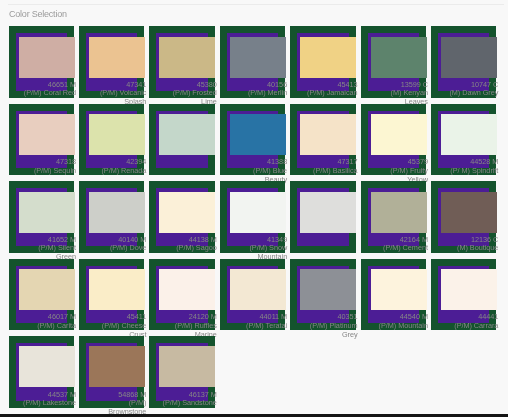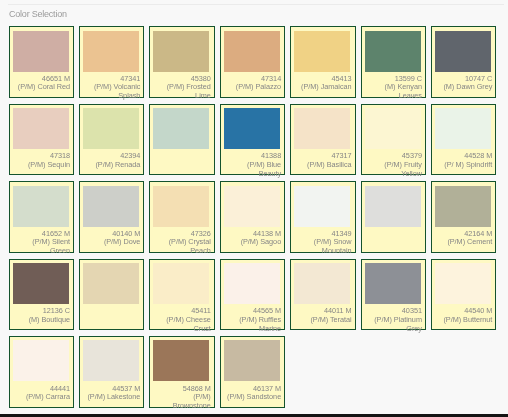--- a/index.html
+++ b/index.html
@@ -28,22 +28,22 @@
   .grid {
     position:absolute; left:8.6px; top:26.2px;
     width:487.8px;
     display:grid;
     grid-template-columns: repeat(7, 65.5px);
     grid-column-gap: 4.9px;
     grid-row-gap: 5.9px;
   }
   .card {
     height: 71.6px;
-    background: #fef9c3;
-    border: 1px solid #14532d;
+    background: #4c1d95;
+    border: 7px solid #14532d;
     box-sizing: border-box;
     padding: 3.35px 3.0px 0 3.0px;
     position: relative;
   }
   .swatch { width:56.1px; height:41px; display:block; }
   .label {
     margin-top: 3.2px; width:57.4px; margin-right:-1.3px;
     font-size: 7.3px;
     line-height: 8.7px;
     letter-spacing: -0.04px;
@@ -68,22 +68,22 @@
       </div>
       <div class="card">
         <span class="swatch" style="background:#EBC391"></span>
         <div class="label"><span>47341</span><br><span>(P/M) Volcanic Splash</span></div>
       </div>
       <div class="card">
         <span class="swatch" style="background:#CBB887"></span>
         <div class="label"><span>45380</span><br><span>(P/M) Frosted Lime</span></div>
       </div>
       <div class="card">
-        <span class="swatch" style="background:#DCAC80"></span>
-        <div class="label"><span>47314</span><br><span>(P/M) Palazzo</span></div>
+        <span class="swatch" style="background:#77808A"></span>
+        <div class="label"><span>40156</span><br><span>(P/M) Merlin</span></div>
       </div>
       <div class="card">
         <span class="swatch" style="background:#F0D285"></span>
         <div class="label"><span>45413</span><br><span>(P/M) Jamaican</span></div>
       </div>
       <div class="card">
         <span class="swatch" style="background:#5D836C"></span>
         <div class="label"><span>13599 C</span><br><span>(M) Kenyan Leaves</span></div>
       </div>
       <div class="card">
@@ -119,64 +119,61 @@
       </div>
       <div class="card">
         <span class="swatch" style="background:#D4DDCC"></span>
         <div class="label"><span>41652 M</span><br><span>(P/M) Silent Green</span></div>
       </div>
       <div class="card">
         <span class="swatch" style="background:#CDCFC9"></span>
         <div class="label"><span>40140 M</span><br><span>(P/M) Dove</span></div>
       </div>
       <div class="card">
-        <span class="swatch" style="background:#F4DFB3"></span>
-        <div class="label"><span>47326</span><br><span>(P/M) Crystal Peach</span></div>
-      </div>
-      <div class="card">
         <span class="swatch" style="background:#FBF0D8"></span>
         <div class="label"><span>44138 M</span><br><span>(P/M) Sagoo</span></div>
       </div>
       <div class="card">
         <span class="swatch" style="background:#F2F4F1"></span>
         <div class="label"><span>41349</span><br><span>(P/M) Snow Mountain</span></div>
       </div>
       <div class="card">
         <span class="swatch" style="background:#DEDEDC"></span>
       </div>
       <div class="card">
         <span class="swatch" style="background:#B1B098"></span>
         <div class="label"><span>42164 M</span><br><span>(P/M) Cement</span></div>
       </div>
       <div class="card">
         <span class="swatch" style="background:#705D56"></span>
         <div class="label"><span>12136 C</span><br><span>(M) Boutique</span></div>
       </div>
       <div class="card">
         <span class="swatch" style="background:#E4D6B2"></span>
+        <div class="label"><span>46017 M</span><br><span>(P/M) Carita</span></div>
       </div>
       <div class="card">
         <span class="swatch" style="background:#FAEDC8"></span>
         <div class="label"><span>45411</span><br><span>(P/M) Cheese Crust</span></div>
       </div>
       <div class="card">
         <span class="swatch" style="background:#FBF1E9"></span>
-        <div class="label"><span>44565 M</span><br><span>(P/M) Ruffles Marine</span></div>
+        <div class="label"><span>24120 M</span><br><span>(P/M) Ruffles Marine</span></div>
       </div>
       <div class="card">
         <span class="swatch" style="background:#F3E8D3"></span>
         <div class="label"><span>44011 M</span><br><span>(P/M) Teratai</span></div>
       </div>
       <div class="card">
         <span class="swatch" style="background:#8D9096"></span>
         <div class="label"><span>40351</span><br><span>(P/M) Platinum Grey</span></div>
       </div>
       <div class="card">
         <span class="swatch" style="background:#FDF3DD"></span>
-        <div class="label"><span>44540 M</span><br><span>(P/M) Butternut</span></div>
+        <div class="label"><span>44540 M</span><br><span>(P/M) Mountain</span></div>
       </div>
       <div class="card">
         <span class="swatch" style="background:#FBF2E9"></span>
         <div class="label"><span>44441</span><br><span>(P/M) Carrara</span></div>
       </div>
       <div class="card">
         <span class="swatch" style="background:#E8E4DA"></span>
         <div class="label"><span>44537 M</span><br><span>(P/M) Lakestone</span></div>
       </div>
       <div class="card">

